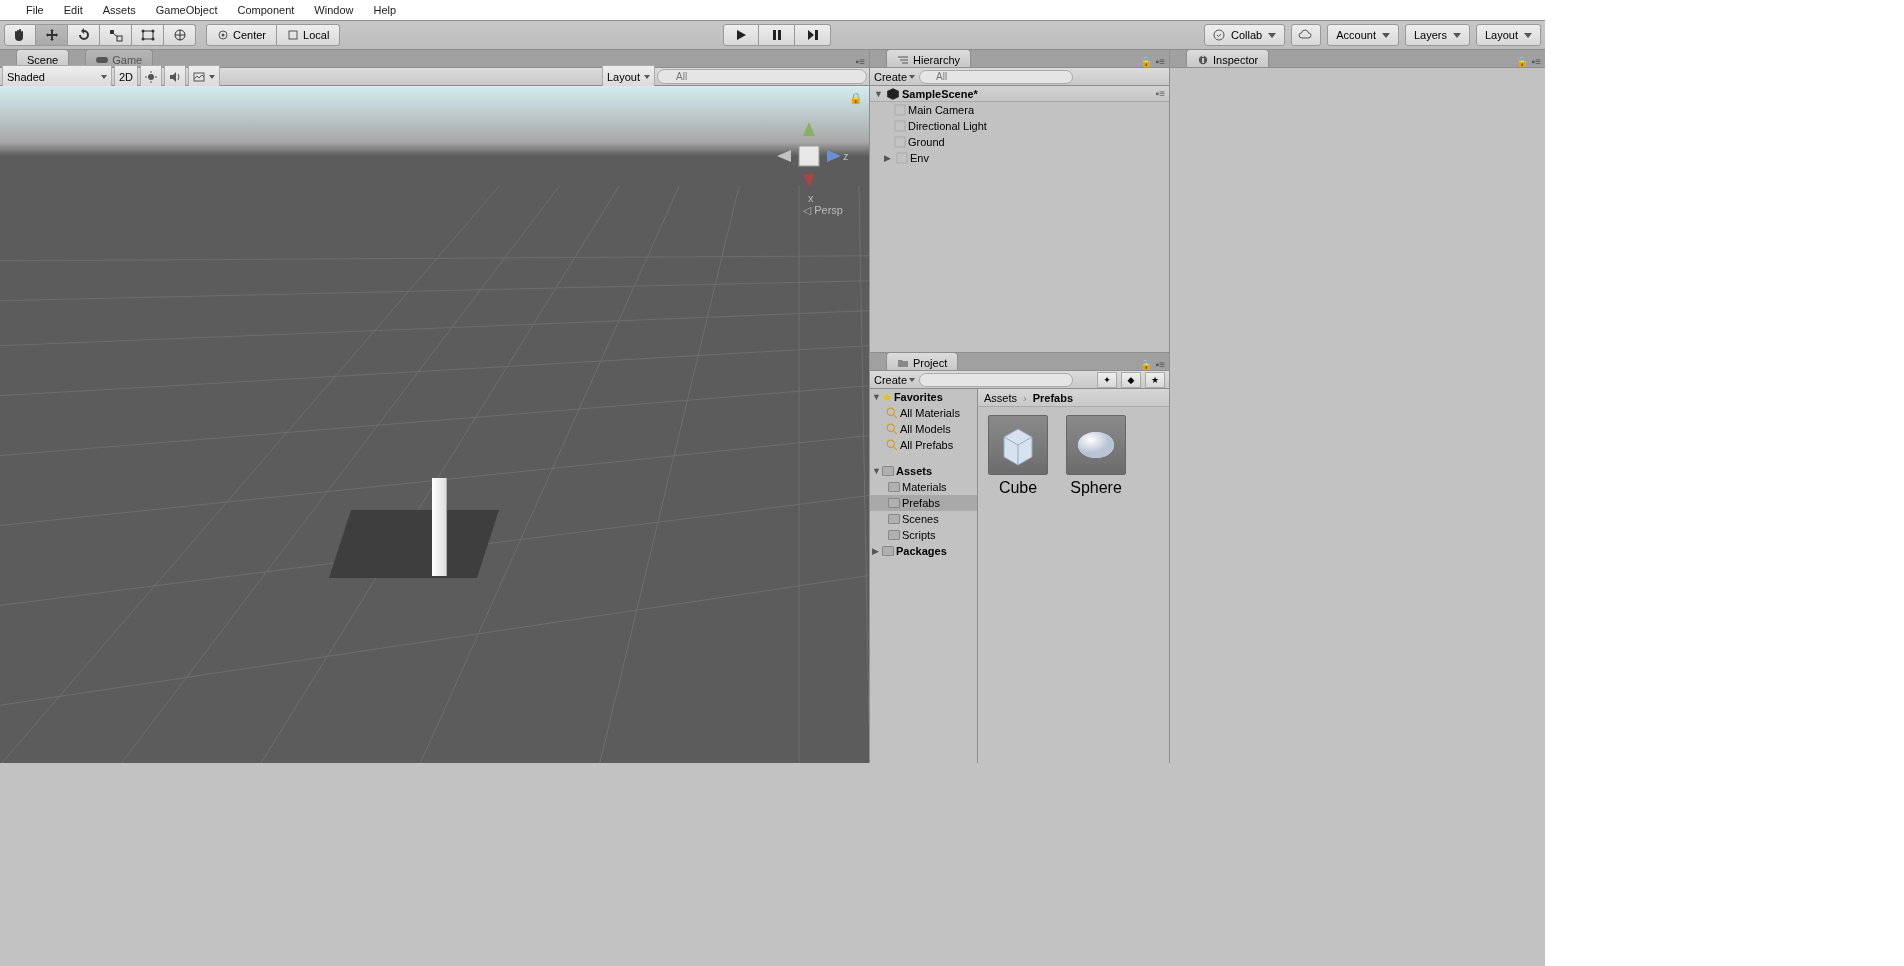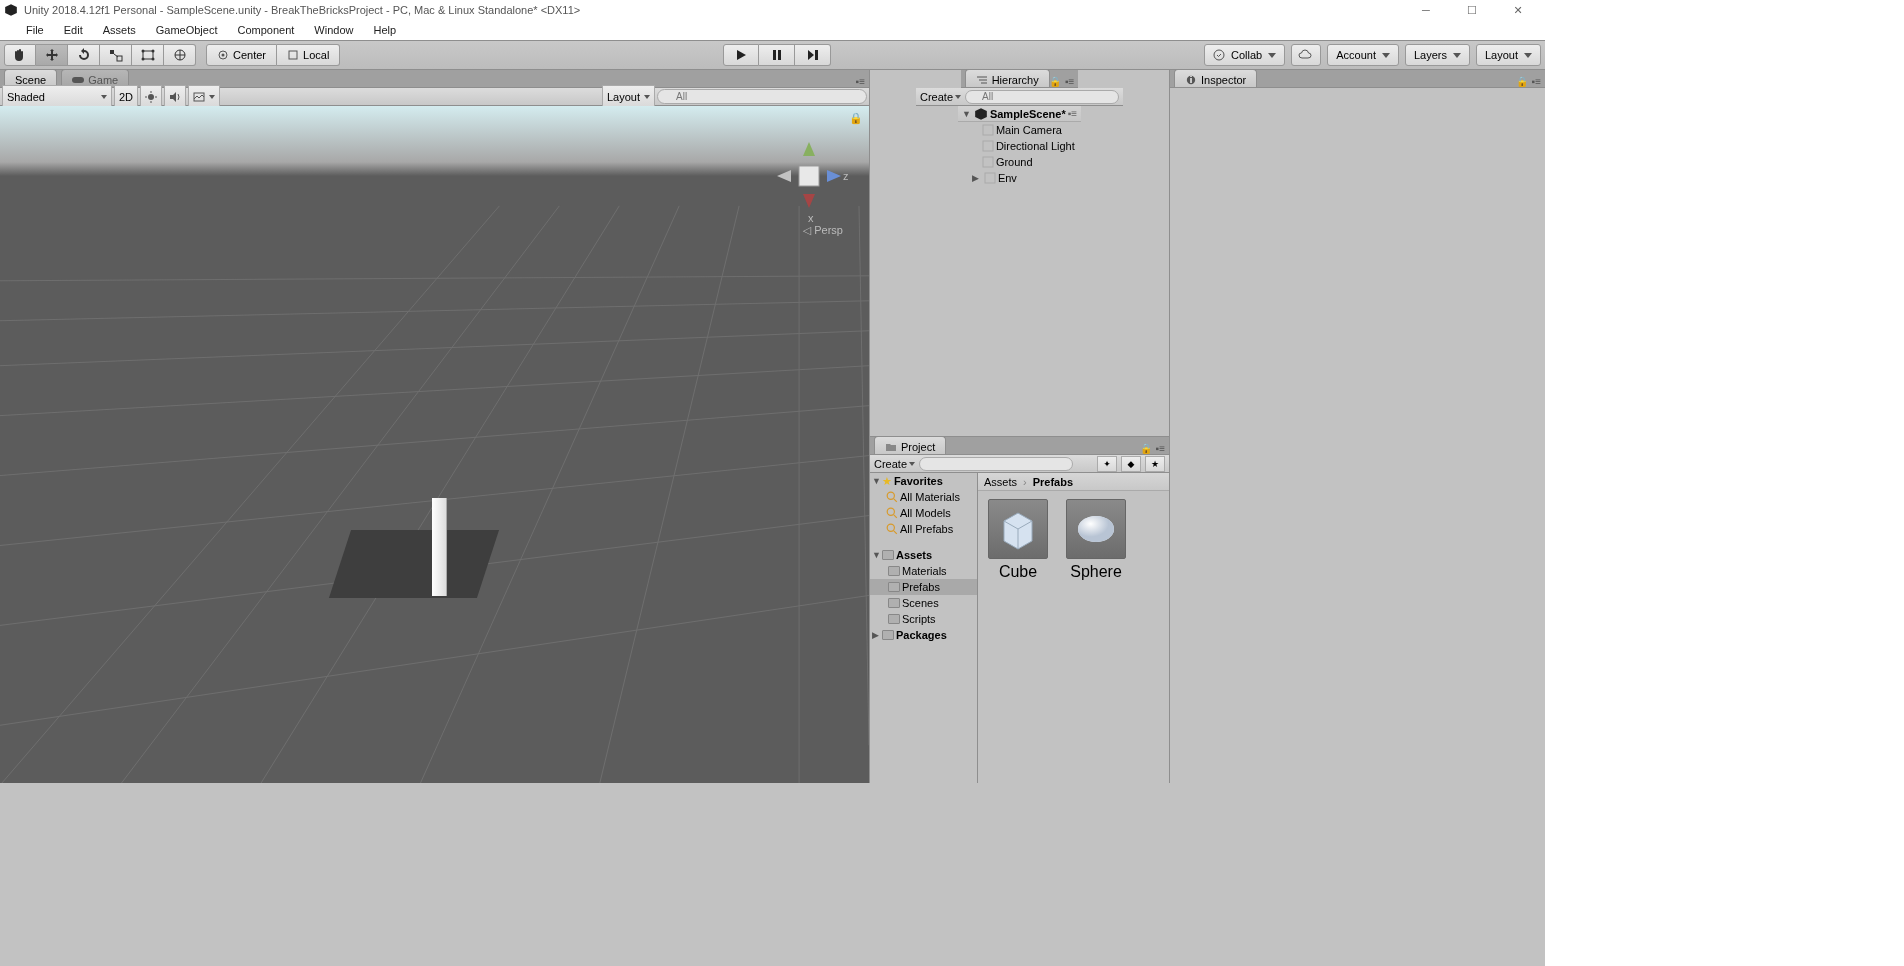--- a/index.html
+++ b/index.html
@@ -36,21 +36,21 @@
 .dd-btn .caret { border-left: 4px solid transparent; border-right: 4px solid transparent; border-top: 5px solid #555; }
 
 
 .main-area { display: flex; height: 713px; }
 .scene-panel { width: 870px; display: flex; flex-direction: column; border-right: 1px solid #8e8e8e; }
 .hier-project-col { width: 300px; display: flex; flex-direction: column; border-right: 1px solid #8e8e8e; background: #c2c2c2; }
 .inspector-panel { flex: 1; background: #c2c2c2; display: flex; flex-direction: column; }
 
 
 .tab-row { height: 18px; display: flex; background: #a0a0a0; border-bottom: 1px solid #8e8e8e; align-items: flex-end; }
-.tab { height: 18px; padding: 2px 10px 0 10px; background: linear-gradient(#dcdcdc,#c8c8c8); border: 1px solid #8e8e8e; border-bottom: none; border-radius: 4px 4px 0 0; margin-left: 4px; display: flex; align-items: center; gap: 4px; }
+.tab { height: 18px; padding: 2px 10px 0 10px; background: linear-gradient(#dcdcdc,#c8c8c8); border: 1px solid #8e8e8e; border-bottom: none; border-radius: 4px 4px 0 0; margin-left: 16px; display: flex; align-items: center; gap: 4px; }
 .tab.inactive { background: linear-gradient(#b6b6b6,#a6a6a6); color: #555; }
 .tab .tab-icon { width: 12px; height: 10px; }
 .tab-row .dropdown { margin-left: auto; margin-right: 4px; font-size: 10px; color: #555; display: flex; align-items: center; gap: 4px; }
 
 
 .scene-controls { height: 18px; background: linear-gradient(#dcdcdc,#c8c8c8); border-bottom: 1px solid #8e8e8e; display: flex; align-items: center; padding: 0 2px; gap: 2px; }
 .scene-controls .ctrl { height: 24px; border: 1px solid #aaa; background: linear-gradient(#eee,#d8d8d8); display: flex; align-items: center; padding: 0 4px; gap: 2px; font-size: 10px; }
 .scene-controls .ctrl .caret-sm { border-left: 3px solid transparent; border-right: 3px solid transparent; border-top: 4px solid #555; margin-left: 2px; }
 .scene-controls .grow { flex: 1; }
 .scene-controls .search-scene { width: 210px; height: 15px; border: 1px solid #aaa; border-radius: 8px; padding: 0 6px 0 18px; font-size: 10px; background: #e5e5e5; position: relative; }
@@ -80,21 +80,21 @@
 .tree { flex: 1; background: #c2c2c2; overflow: auto; }
 .tree-row { height: 16px; display: flex; align-items: center; padding-left: 4px; gap: 2px; }
 .tree-row.scene { background: linear-gradient(#d2d2d2,#c6c6c6); border-bottom: 1px solid #aaa; font-weight: bold; }
 .tree-row .arrow { width: 10px; color: #555; font-size: 9px; }
 .tree-row .obj-icon { width: 12px; height: 12px; }
 .tree-row .indent1 { width: 18px; }
 .scene-opts { margin-left: auto; margin-right: 4px; font-size: 10px; color: #666; }
 
 
 .project-panel { border-top: 1px solid #8e8e8e; flex: 1; display: flex; flex-direction: column;}
-.hierarchy-panel { height: 366px; display: flex; flex-direction: column; align-items: center;}
+.hierarchy-panel { height: 302px; display: flex; flex-direction: column;}
 .project-body { flex: 1; display: flex; overflow: hidden;}
 .proj-tree { width: 108px; border-right: 1px solid #8e8e8e; background: #c2c2c2; overflow: auto; }
 .proj-content { flex: 1; background: #c2c2c2; display: flex; flex-direction: column; }
 .breadcrumb { height: 18px; background: linear-gradient(#d6d6d6,#c8c8c8); border-bottom: 1px solid #aaa; display: flex; align-items: center; padding: 0 6px; gap: 6px; font-size: 11px; }
 .breadcrumb .sep { color: #888; }
 .breadcrumb .current { font-weight: bold; }
 .asset-grid { flex: 1; padding: 8px; display: flex; gap: 14px; align-items: flex-start; }
 .asset-item { width: 64px; display: flex; flex-direction: column; align-items: center; gap: 4px; }
 .asset-thumb { width: 60px; height: 60px; background: linear-gradient(#8a8a8a,#6c6c6c); border: 1px solid #666; border-radius: 2px; display: flex; align-items: center; justify-content: center; }
 .asset-label { font-size: 16px; text-align: center; }
@@ -115,30 +115,20 @@
 
 .right-void { position: absolute; left: 1545px; top: 0; right: 0; bottom: 0; background: #fff; }
 </style>
 </head>
 <body>
 
 <div class="right-void"></div>
 
 <div class="app-row">
 
-<div class="titlebar">
-  <svg class="icon-unity" viewBox="0 0 24 24">
-        <polygon points="12,2 22,7 22,17 12,22 2,17 2,7" fill="#222"></polygon>
-      </svg>
-  <span>Unity 2018.4.12f1 Personal - SampleScene.unity - BreakTheBricksProject - PC, Mac &amp; Linux Standalone* &lt;DX11&gt;</span>
-  <div class="spacer"></div>
-  <div class="win-btn">─</div>
-  <div class="win-btn">☐</div>
-  <div class="win-btn">✕</div>
-</div>
 
 <div class="menubar">
   <div class="menu-item">File</div>
   <div class="menu-item">Edit</div>
   <div class="menu-item">Assets</div>
   <div class="menu-item">GameObject</div>
   <div class="menu-item">Component</div>
   <div class="menu-item">Window</div>
   <div class="menu-item">Help</div>
 </div>

